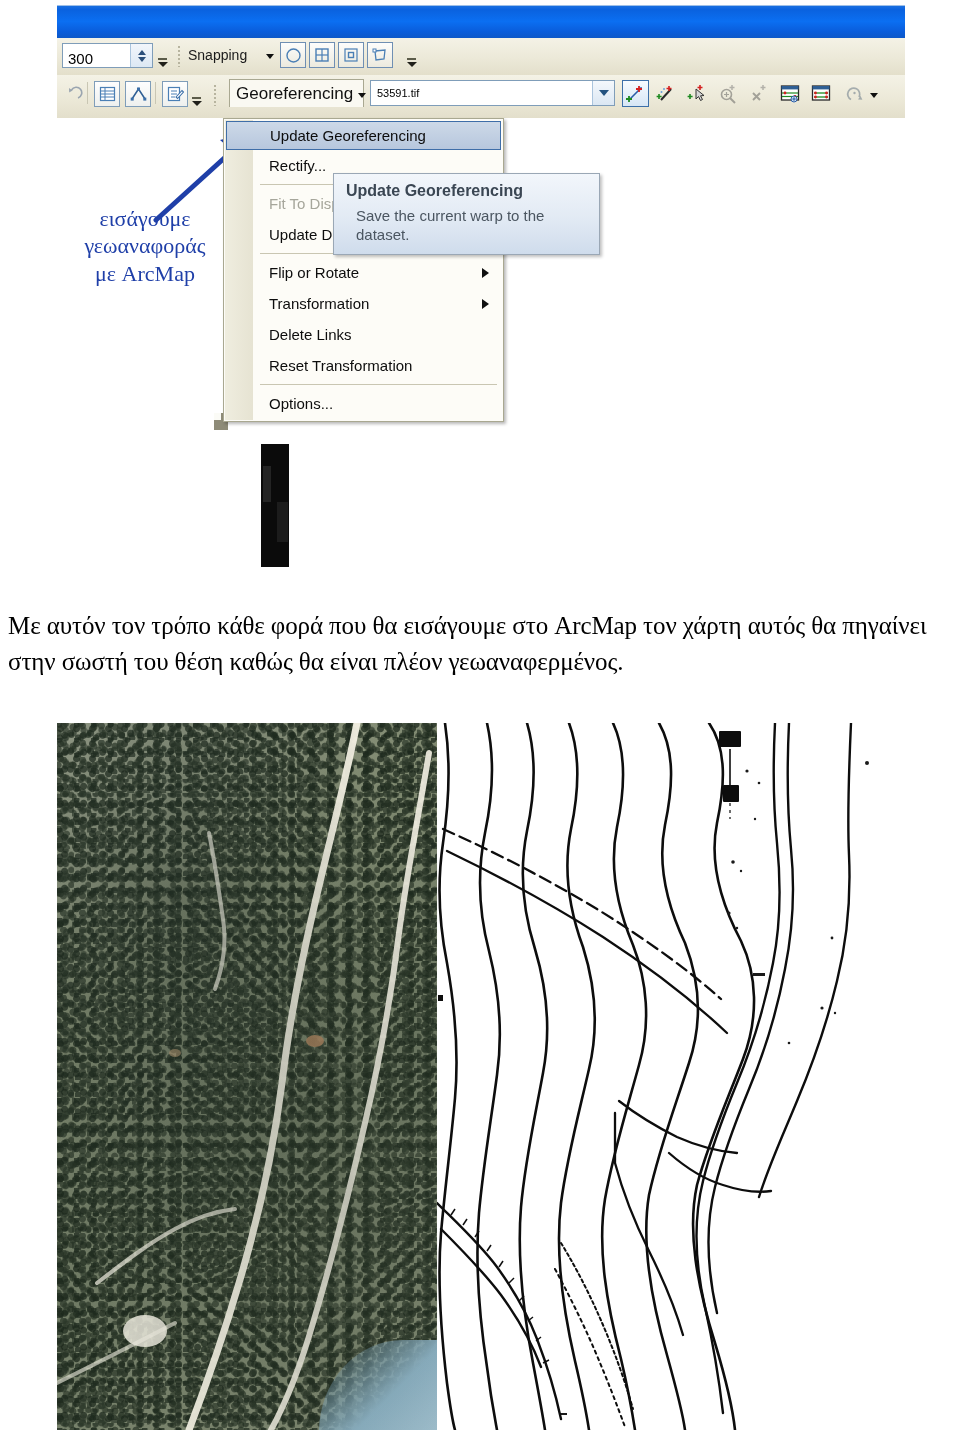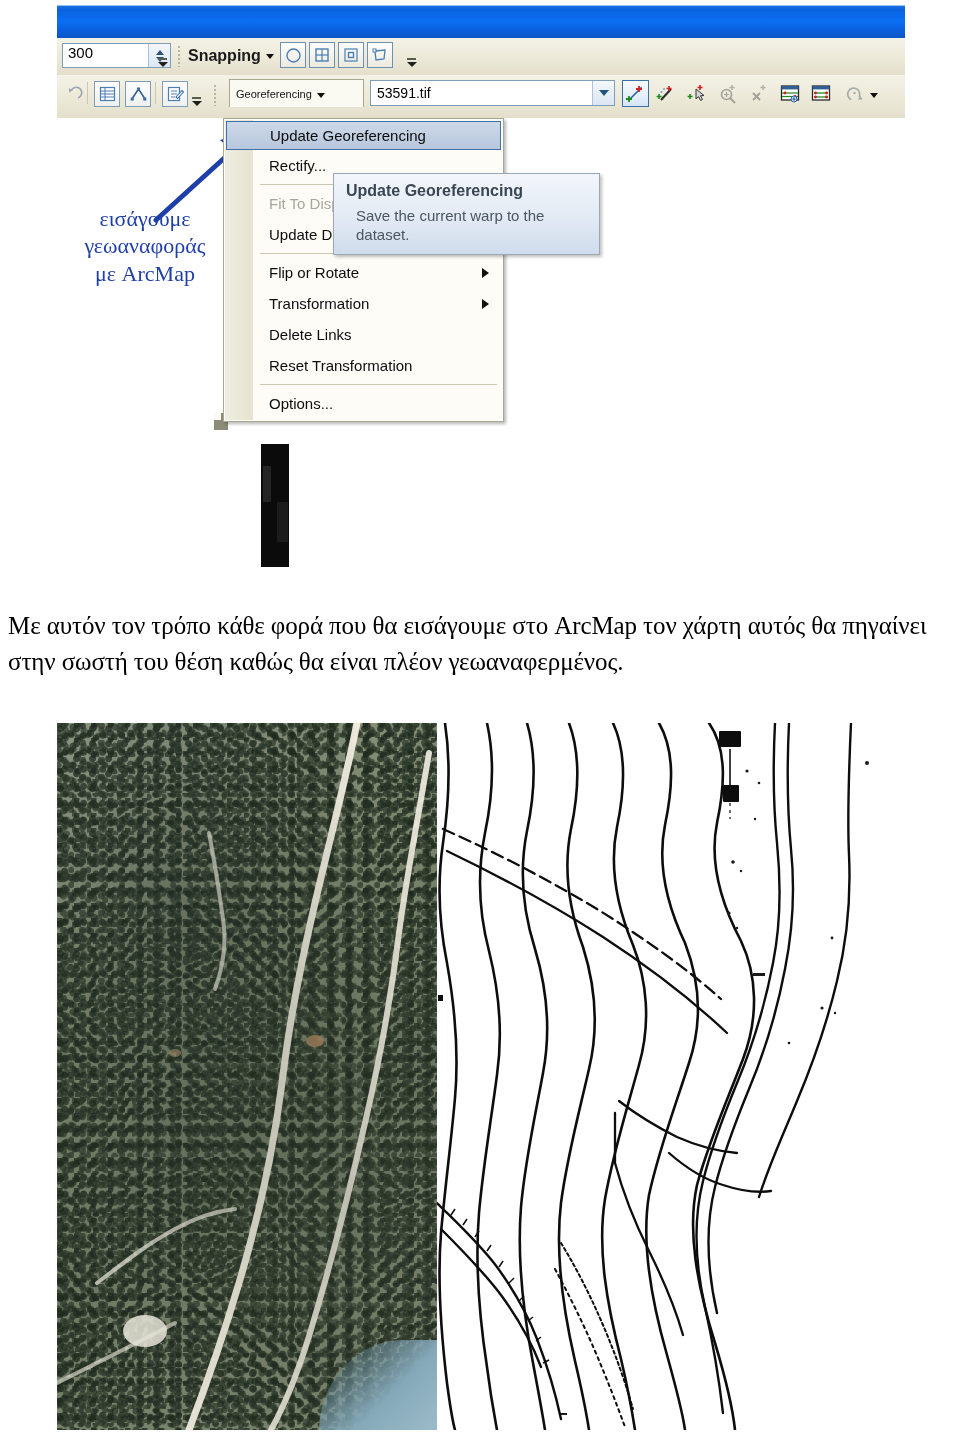--- a/index.html
+++ b/index.html
@@ -40,26 +40,26 @@
     width: 848px;
     background: #ece9d8;
     background: linear-gradient(to bottom,#f4f2e6 0%, #ece9d8 55%, #e3dfcb 100%);
   }
   #toolbar-row-snapping { top: 33px; height: 37px; }
   #toolbar-row-georef   { top: 70px; height: 43px; }
 
   .spin-box {
     position: absolute;
     left: 5px; top: 5px;
-    width: 109px; height: 25px;
+    width: 91px; height: 25px;
     background: #ffffff;
     border: 1px solid #7f9db9;
     box-sizing: border-box;
     display: flex;
-    align-items: flex-start;
+    align-items: flex-end;
   }
   .spin-value {
     flex: 1;
     padding-left: 5px;
     font-size: 15px;
     color: #000;
     font-family: "Liberation Sans", sans-serif;
   }
   .spin-arrows {
     width: 22px; height: 23px;
@@ -96,25 +96,24 @@
   }
   .grip {
     position: absolute;
     width: 4px; height: 22px;
     background-image: radial-gradient(#b7b49f 40%, transparent 42%);
     background-size: 4px 4px;
   }
 
   .tb-label {
     position: absolute;
-    font-size: 16px;
+    font-size: 14px;
     color: #1a1a1a;
     font-family: "Liberation Sans", sans-serif;
     white-space: nowrap;
-    font-weight: bold;
   }
   .caret-dn {
     position: absolute;
     width: 0; height: 0;
     border-left: 4px solid transparent;
     border-right: 4px solid transparent;
     border-top: 5px solid #101010;
   }
 
   .snap-group {
@@ -157,35 +156,35 @@
     position: absolute;
     left: 172px; top: 4px;
     width: 135px; height: 28px;
     background: #faf9f2;
     border: 1px solid #a9a891;
     border-bottom: none;
     box-sizing: border-box;
     display: flex; align-items: center;
   }
   .georef-menu-btn .txt {
-    font-size: 11px; color: #111; margin-left: 6px;
+    font-size: 17px; color: #111; margin-left: 6px;
     font-family: "Liberation Sans", sans-serif;
   }
 
   .layer-combo {
     position: absolute;
     left: 313px; top: 5px;
     width: 245px; height: 26px;
     background: #ffffff;
     border: 1px solid #7f9db9;
     box-sizing: border-box;
     display: flex; align-items: center;
   }
   .layer-combo .val {
-    flex: 1; font-size: 14px; color: #000; padding-left: 6px;
+    flex: 1; font-size: 11px; color: #000; padding-left: 6px;
     font-family: "Liberation Sans", sans-serif;
   }
   .combo-arrow {
     width: 22px; height: 24px;
     background: linear-gradient(to bottom,#f4f8fc,#dbe7f3);
     border-left: 1px solid #aac4dd;
     display: flex; align-items: center; justify-content: center;
     box-sizing: border-box;
   }
   .combo-arrow i {

